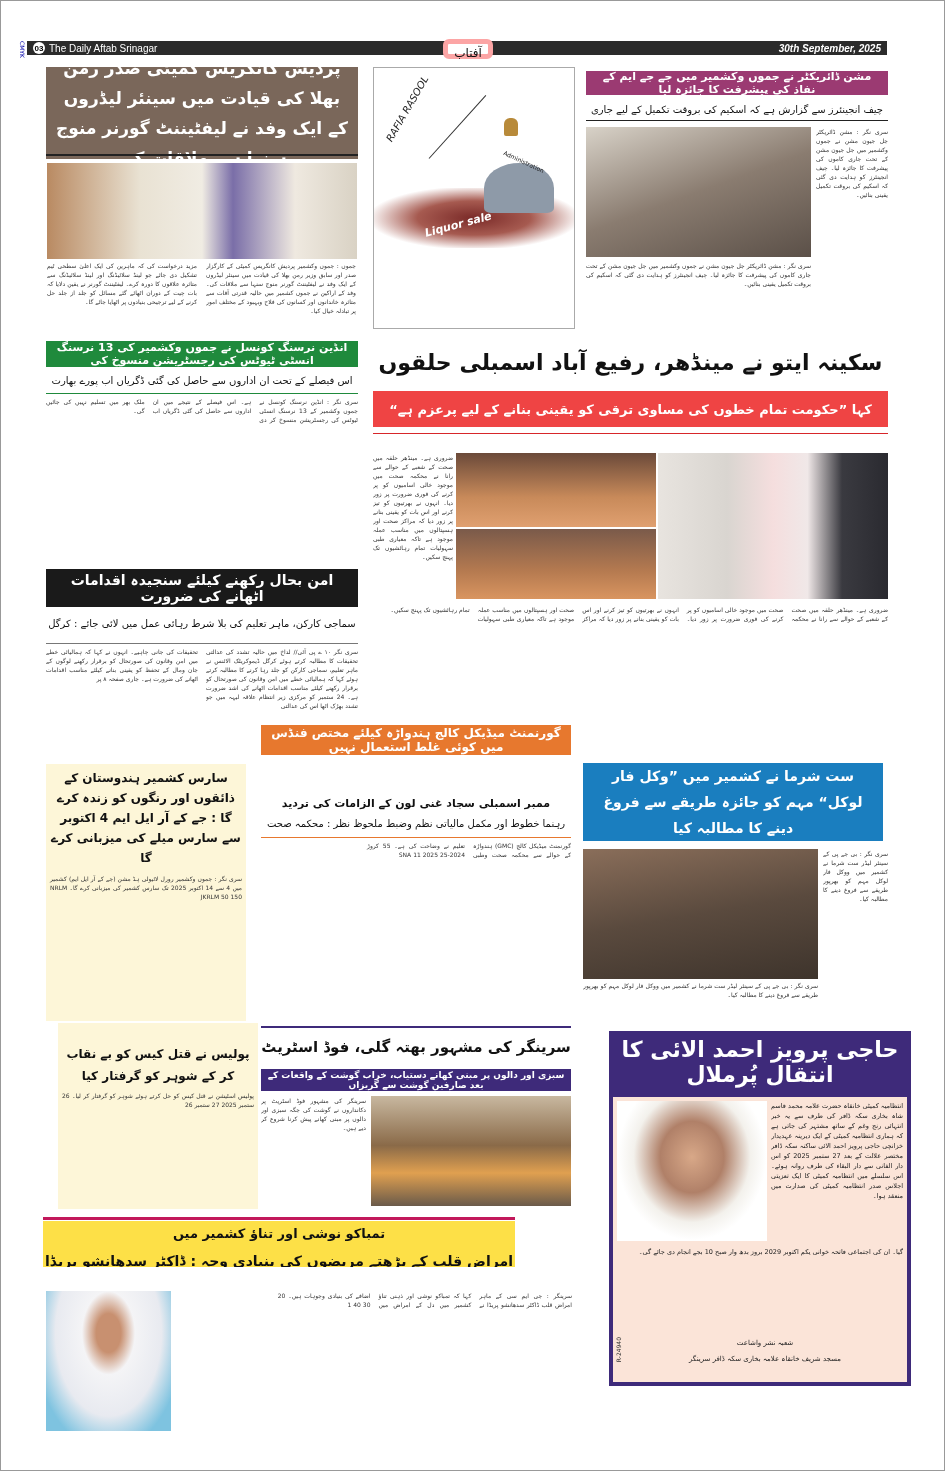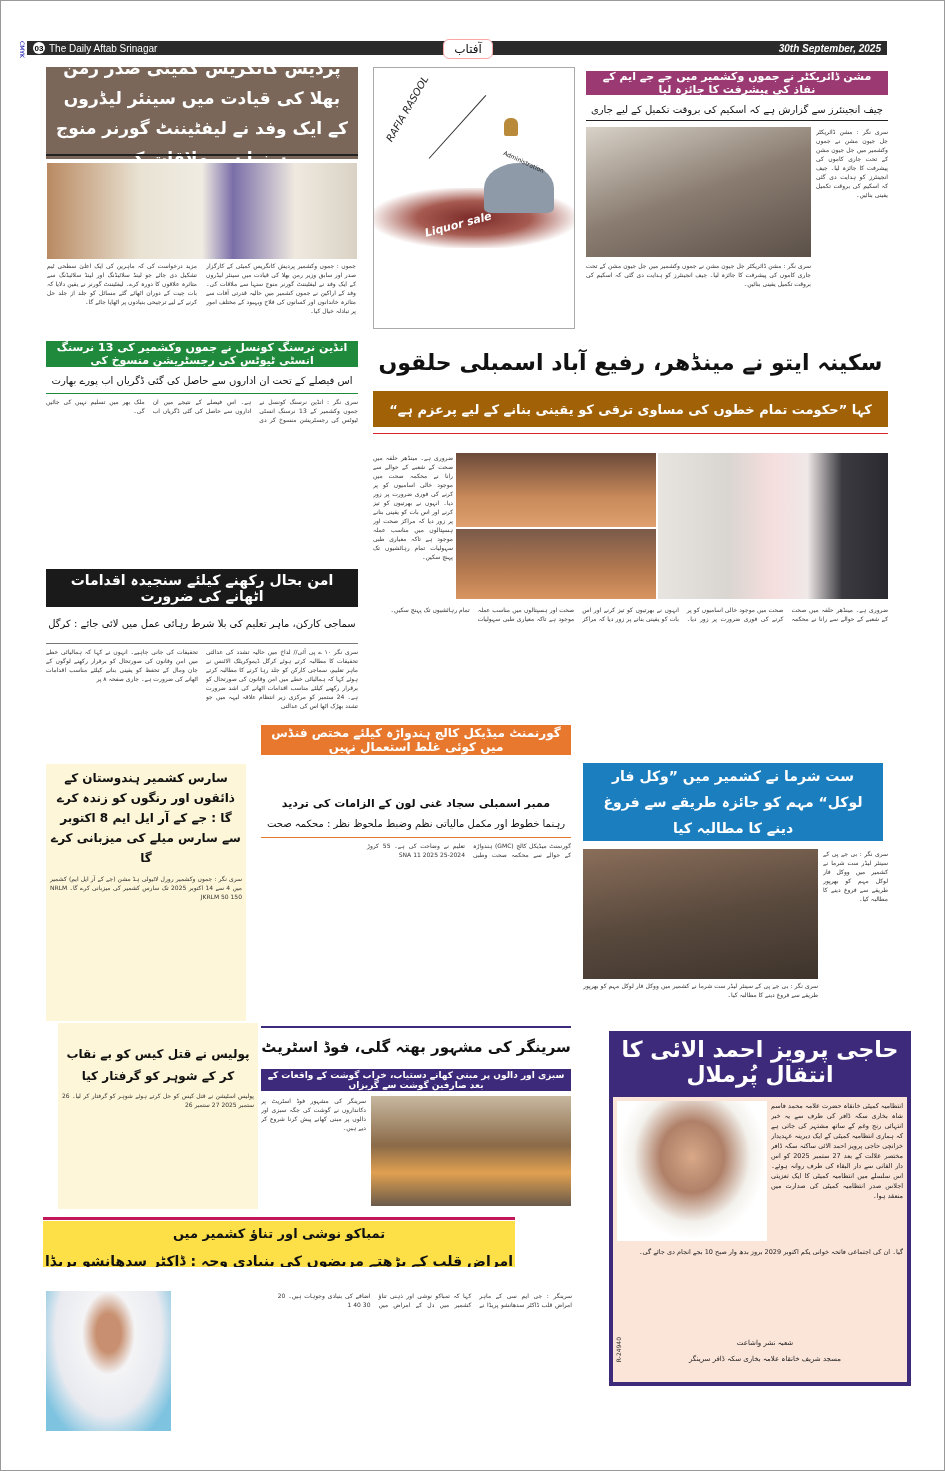--- a/index.html
+++ b/index.html
@@ -2,21 +2,21 @@
 <html><head>
 <meta charset="utf-8">
 <style>
 *{box-sizing:border-box;margin:0;padding:0}
 body{width:945px;height:1471px;background:#fff;font-family:"DejaVu Sans",sans-serif;position:relative;overflow:hidden}
 .page{position:absolute;left:0;top:0;width:945px;height:1471px;border:1px solid #999;background:#fff}
 .masthead{position:absolute;left:26px;top:40px;width:860px;height:14px;background:#2b2b2b;color:#fff;display:flex;align-items:center;justify-content:space-between;padding:0 6px}
 .masthead .left{display:flex;align-items:center;gap:4px;font-family:"Liberation Sans Narrow","Liberation Sans",sans-serif;font-size:10px;}
 .pgnum{width:12px;height:12px;border-radius:50%;background:#fff;color:#000;font-size:8px;font-weight:bold;display:flex;align-items:center;justify-content:center}
 .masthead .date{font-family:"Liberation Sans",sans-serif;font-size:10px;font-weight:bold;font-style:italic}
-.logo{position:absolute;left:442px;top:38px;width:50px;height:20px;background:#fff;border:1px solid #fca5a5;border-radius:6px;text-align:center;font-size:12px;line-height:18px;color:#111}
+.logo{position:absolute;left:442px;top:38px;width:50px;height:20px;background:#fff;border:5px solid #fca5a5;border-radius:6px;text-align:center;font-size:12px;line-height:18px;color:#111}
 .cmyk{position:absolute;left:18px;top:40px;font-size:6px;line-height:6px;writing-mode:vertical-rl;color:#00a}
 .box{position:absolute;overflow:hidden}
 .urdu{direction:rtl;text-align:center;font-family:"DejaVu Sans",sans-serif}
 .head{color:#fff;display:flex;align-items:center;justify-content:center;direction:rtl;text-align:center;padding:2px 6px;font-weight:bold}
 .sub{direction:rtl;text-align:center;color:#111;font-size:11px}
 .col{direction:rtl;text-align:justify;font-size:6px;line-height:9px;color:#333}
 .photo{position:absolute;background:linear-gradient(135deg,#8a6b5a,#c9b49a 40%,#6e5a4a);}
 .rule{position:absolute;height:2px;background:#222}
 </style>
 </head>
@@ -58,21 +58,21 @@
   <div class="box" style="left:585px;top:70px;width:302px;height:24px;background:#9b3a72">
     <div class="head" style="height:100%;font-size:11px">مشن ڈائریکٹر نے جموں وکشمیر میں جے جے ایم کے نفاذ کی پیشرفت کا جائزہ لیا</div>
   </div>
   <div class="sub box" style="left:585px;top:100px;width:302px;height:18px;font-size:10px;line-height:18px">چیف انجینئرز سے گزارش ہے کہ اسکیم کی بروقت تکمیل کے لیے جاری کاموں کو تیز کریں</div>
   <div class="rule" style="left:585px;top:119px;width:302px;height:1px"></div>
   <div class="photo" style="left:585px;top:126px;width:225px;height:130px;background:linear-gradient(160deg,#d8d2c8,#8a7c70 50%,#5b5048)"></div>
   <div class="box col" style="left:815px;top:126px;width:72px;height:210px">سری نگر : مشن ڈائریکٹر جل جیون مشن نے جموں وکشمیر میں جل جیون مشن کے تحت جاری کاموں کی پیشرفت کا جائزہ لیا۔ چیف انجینئرز کو ہدایت دی گئی کہ اسکیم کی بروقت تکمیل یقینی بنائیں۔</div>
   <div class="box col" style="left:585px;top:260px;width:225px;height:76px">سری نگر : مشن ڈائریکٹر جل جیون مشن نے جموں وکشمیر میں جل جیون مشن کے تحت جاری کاموں کی پیشرفت کا جائزہ لیا۔ چیف انجینئرز کو ہدایت دی گئی کہ اسکیم کی بروقت تکمیل یقینی بنائیں۔</div>
 
   <div class="box urdu" style="left:372px;top:342px;width:515px;height:40px;font-size:22px;font-weight:bold;line-height:40px;color:#111">سکینہ ایتو نے مینڈھر، رفیع آباد اسمبلی حلقوں کے ترقیاتی منظر نامے کا جائزہ لیا</div>
-  <div class="box" style="left:372px;top:390px;width:515px;height:36px;background:#a16207">
+  <div class="box" style="left:372px;top:390px;width:515px;height:36px;background:#ef4444">
     <div class="head" style="height:100%;font-size:13px">کہا ”حکومت تمام خطوں کی مساوی ترقی کو یقینی بنانے کے لیے پرعزم ہے“</div>
   </div>
   <div class="rule" style="left:372px;top:432px;width:515px;height:1px;background:#d7262a"></div>
   <div class="box col" style="left:372px;top:452px;width:80px;height:148px">ضروری ہے۔ مینڈھر حلقہ میں صحت کے شعبے کے حوالے سے رانا نے محکمہ صحت میں موجود خالی اسامیوں کو پر کرنے کی فوری ضرورت پر زور دیا۔ انہوں نے بھرتیوں کو تیز کرنے اور اس بات کو یقینی بنانے پر زور دیا کہ مراکز صحت اور ہسپتالوں میں مناسب عملہ موجود ہے تاکہ معیاری طبی سہولیات تمام رہائشیوں تک پہنچ سکیں۔</div>
   <div class="photo" style="left:455px;top:452px;width:200px;height:74px;background:linear-gradient(180deg,#6b4a3a,#c88a5a 60%,#e0a070)"></div>
   <div class="photo" style="left:455px;top:528px;width:200px;height:70px;background:linear-gradient(180deg,#7a5a4a,#b57a50 60%,#d99560)"></div>
   <div class="photo" style="left:657px;top:452px;width:230px;height:146px;background:linear-gradient(90deg,#e8e4df 0%,#d9d5d0 30%,#f5dede 50%,#f0e8e8 65%,#3a3a40 80%,#2a2a30)"></div>
   <div class="box col" style="left:372px;top:604px;width:515px;height:150px;column-count:5;column-gap:8px">ضروری ہے۔ مینڈھر حلقہ میں صحت کے شعبے کے حوالے سے رانا نے محکمہ صحت میں موجود خالی اسامیوں کو پر کرنے کی فوری ضرورت پر زور دیا۔ انہوں نے بھرتیوں کو تیز کرنے اور اس بات کو یقینی بنانے پر زور دیا کہ مراکز صحت اور ہسپتالوں میں مناسب عملہ موجود ہے تاکہ معیاری طبی سہولیات تمام رہائشیوں تک پہنچ سکیں۔</div>
 
   <div class="box" style="left:45px;top:340px;width:312px;height:26px;background:#1f8a3c">
@@ -84,21 +84,21 @@
 
   <div class="box" style="left:45px;top:568px;width:312px;height:38px;background:#1a1a1a">
     <div class="head" style="height:100%;font-size:14px">امن بحال رکھنے کیلئے سنجیدہ اقدامات اٹھانے کی ضرورت</div>
   </div>
   <div class="sub box" style="left:45px;top:612px;width:312px;height:22px;font-size:10px;line-height:22px">سماجی کارکن، ماہر تعلیم کی بلا شرط رہائی عمل میں لائی جائے : کرگل ڈیموکریٹک الائنس</div>
   <div class="rule" style="left:45px;top:642px;width:312px;height:1px;background:#777"></div>
   <div class="box col" style="left:205px;top:646px;width:152px;height:100px">سری نگر ۱۰ ے پی آئی// لداخ میں حالیہ تشدد کی عدالتی تحقیقات کا مطالبہ کرتے ہوئے کرگل ڈیموکریٹک الائنس نے ماہر تعلیم، سماجی کارکن کو جلد رہا کرنے کا مطالبہ کرتے ہوئے کہا کہ ہمالیائی خطے میں امن وقانون کی صورتحال کو برقرار رکھنے کیلئے مناسب اقدامات اٹھانے کی اشد ضرورت ہے۔ 24 ستمبر کو مرکزی زیر انتظام علاقہ لیہہ میں جو تشدد بھڑک اٹھا اس کی عدالتی</div>
   <div class="box col" style="left:45px;top:646px;width:152px;height:100px">تحقیقات کی جانی چاہیے۔ انہوں نے کہا کہ ہمالیائی خطے میں امن وقانون کی صورتحال کو برقرار رکھنے لوگوں کے جان ومال کے تحفظ کو یقینی بنانے کیلئے مناسب اقدامات اٹھانے کی ضرورت ہے۔ جاری صفحہ ۸ پر</div>
 
   <div class="box" style="left:45px;top:763px;width:200px;height:257px;background:#fdf6d8">
-    <div class="urdu" style="font-size:12px;font-weight:bold;line-height:20px;padding:4px 4px;color:#111">سارس کشمیر ہندوستان کے ذائقوں اور رنگوں کو زندہ کرے گا : جے کے آر ایل ایم 8 اکتوبر سے سارس میلے کی میزبانی کرے گا</div>
+    <div class="urdu" style="font-size:12px;font-weight:bold;line-height:20px;padding:4px 4px;color:#111">سارس کشمیر ہندوستان کے ذائقوں اور رنگوں کو زندہ کرے گا : جے کے آر ایل ایم 4 اکتوبر سے سارس میلے کی میزبانی کرے گا</div>
     <div class="col" style="padding:2px 4px;height:190px;overflow:hidden">سری نگر : جموں وکشمیر رورل لائیولی ہڈ مشن (جے کے آر ایل ایم) کشمیر میں 4 سے 14 اکتوبر 2025 تک سارس کشمیر کی میزبانی کرے گا۔ NRLM JKRLM 50 150</div>
   </div>
 
   <div class="box" style="left:57px;top:1022px;width:200px;height:186px;background:#fdf6d8">
     <div class="urdu" style="font-size:12px;font-weight:bold;line-height:22px;padding:20px 4px 2px;color:#111">پولیس نے قتل کیس کو بے نقاب کر کے شوہر کو گرفتار کیا</div>
     <div class="col" style="padding:2px 4px;height:130px;overflow:hidden">پولیس اسٹیشن نے قتل کیس کو حل کرتے ہوئے شوہر کو گرفتار کر لیا۔ 26 ستمبر 2025 27 ستمبر 26</div>
   </div>
 
   <div class="box" style="left:260px;top:724px;width:310px;height:30px;background:#e7782e">
     <div class="head" style="height:100%;font-size:12px">گورنمنٹ میڈیکل کالج ہندواڑہ کیلئے مختص فنڈس میں کوئی غلط استعمال نہیں</div>

